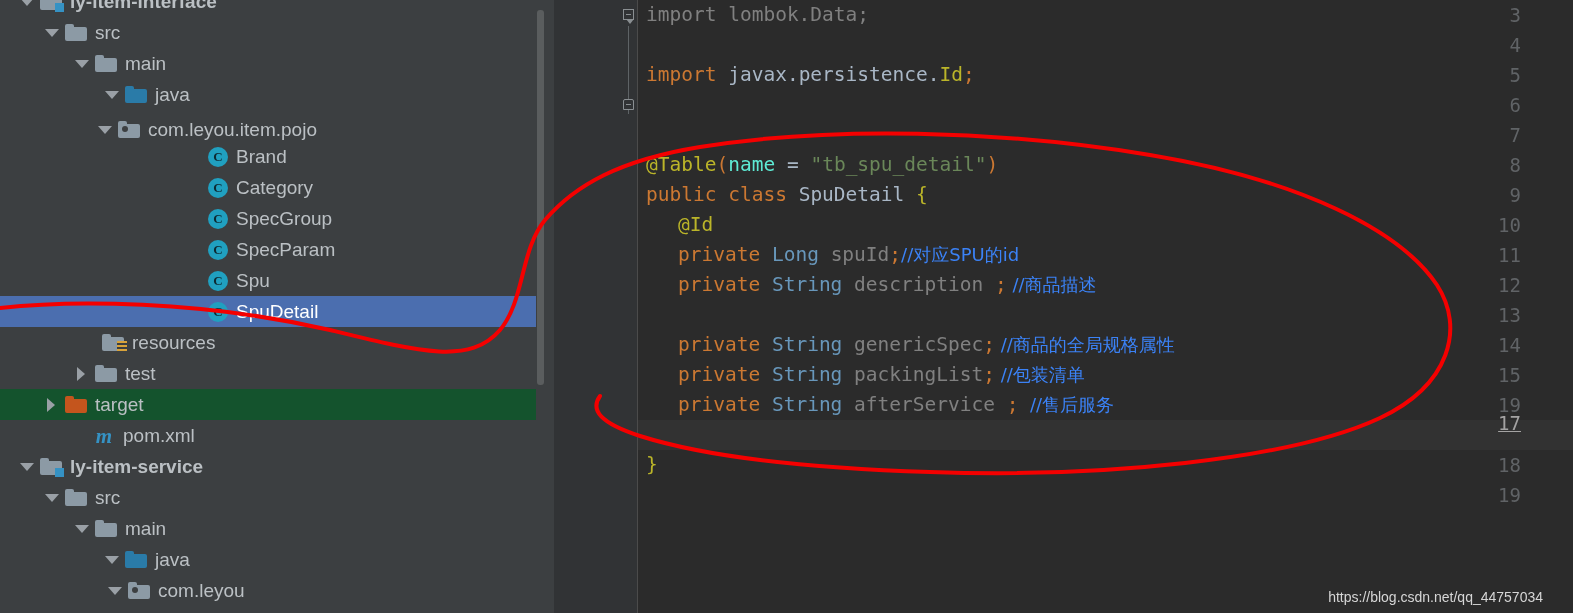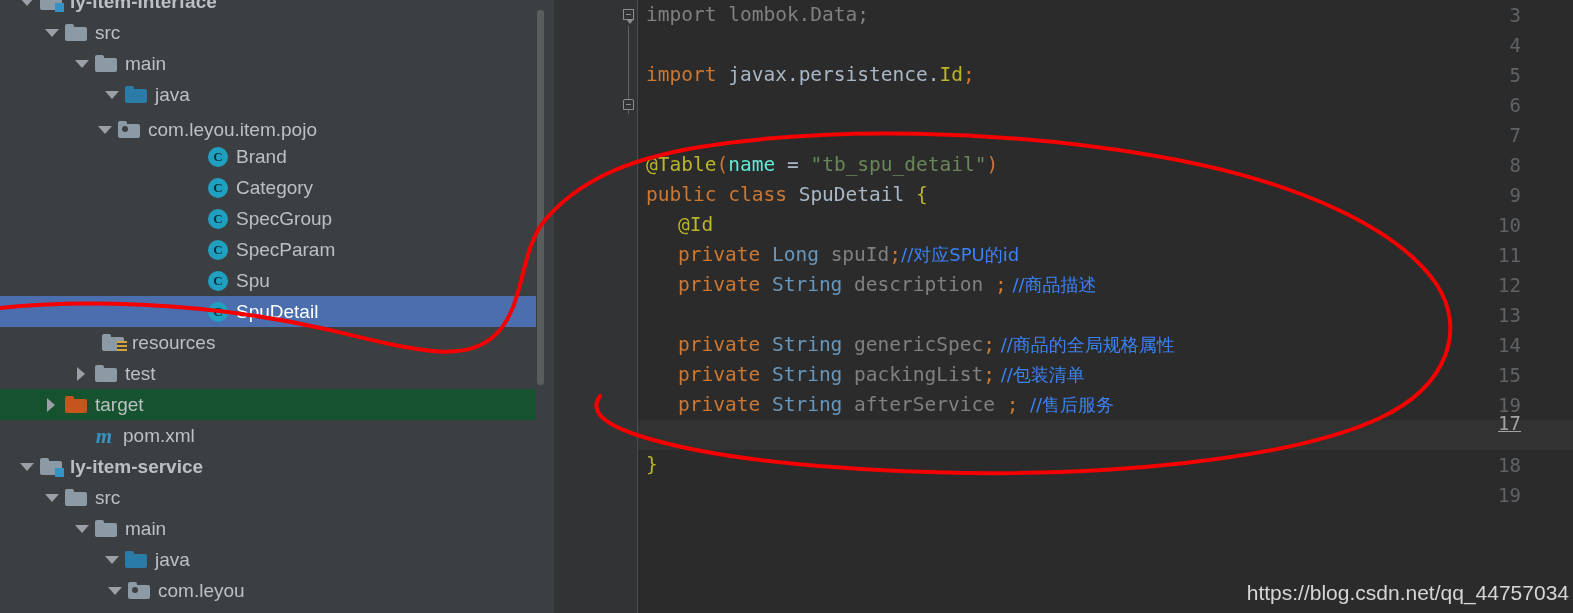--- a/index.html
+++ b/index.html
@@ -129,21 +129,21 @@
   .t-blue{color:#6897bb;}
   .t-param{color:#5eead4;}
   .t-plain{color:#a9b7c6;}
   .cn{font-family:"DejaVu Sans", sans-serif;font-size:18px;}
 
   
   #annotation{position:absolute;left:0;top:0;width:1573px;height:613px;pointer-events:none;}
 
   
   #watermark{
-    position:absolute;right:4px;bottom:8px;color:#d6d6d6;font-size:21px;
+    position:absolute;right:30px;bottom:8px;color:#d6d6d6;font-size:14px;
     font-family:"Liberation Sans", sans-serif;
   }
 </style>
 </head>
 <body>
 
 <div id="app">
 
   <div id="sidebar">
     <div id="tree-rows">

